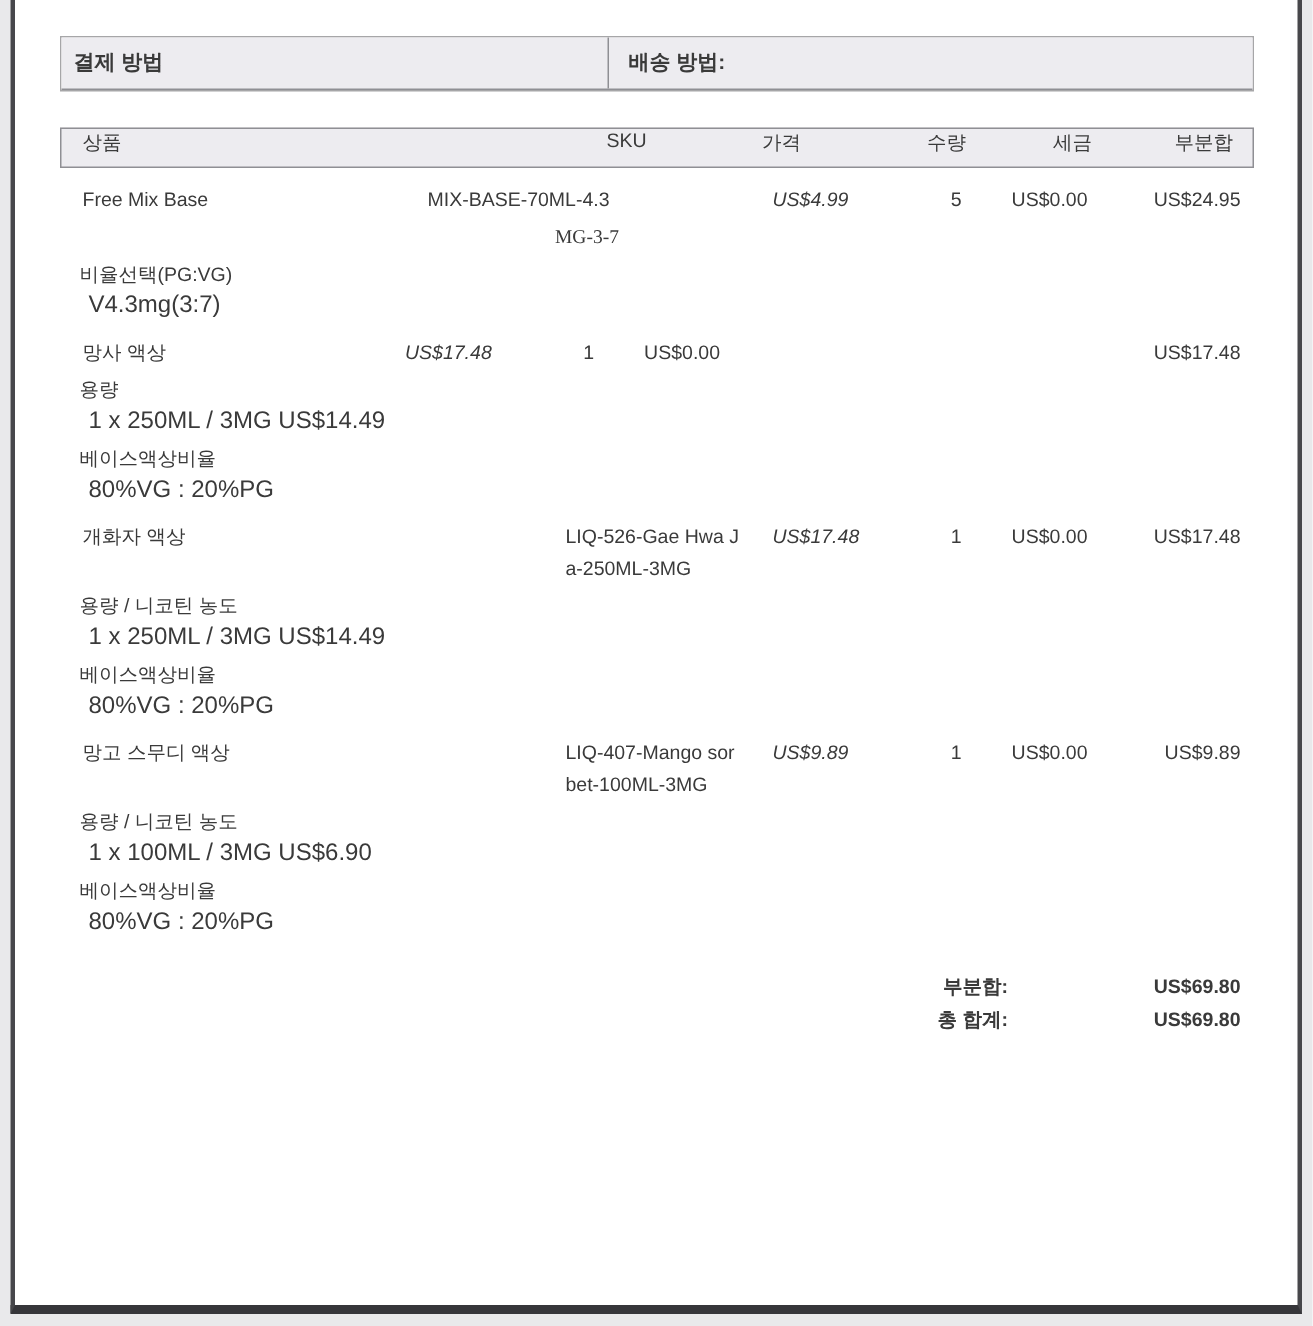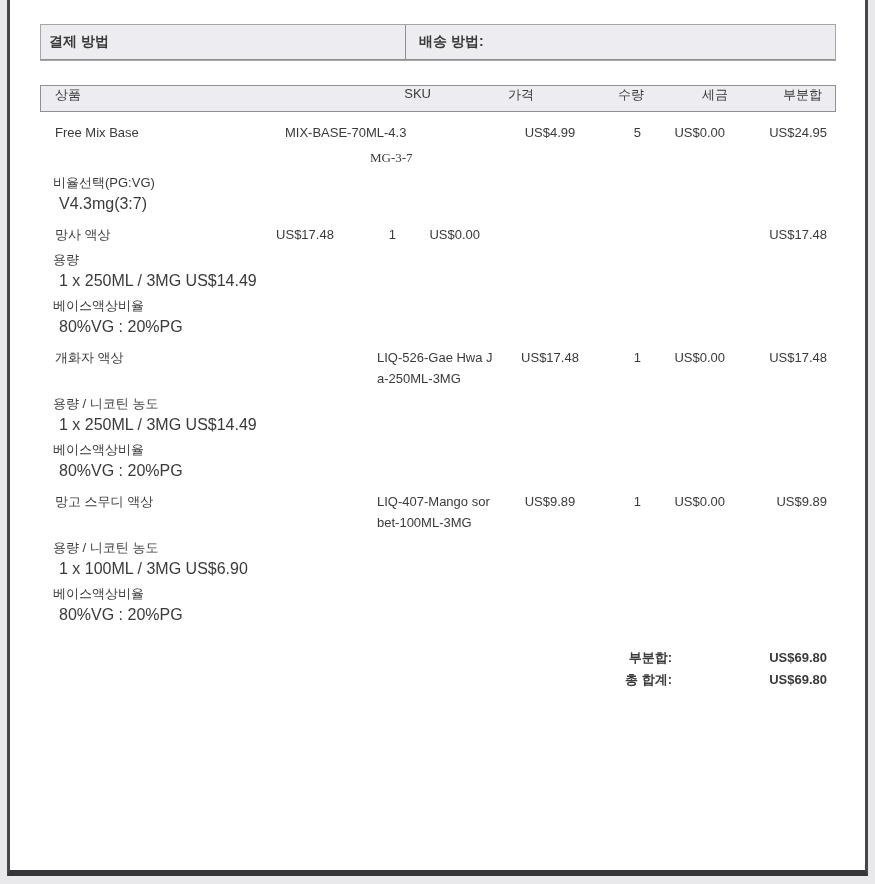--- a/index.html
+++ b/index.html
@@ -60,21 +60,21 @@
   .h-sub  { flex: 1; padding-right: 13px; }
 
   
   .item-row { display: flex; margin-top: 10px; font-size: 13px; line-height: 21px; }
   .c-prod { flex: 0 0 230px; padding-left: 15px; }
   .c-sku  { flex: 0 0 245px; }
   .c-sku span { display: block; }
   .sku-ind1 { padding-left: 15px; }
   .sku-ind2 { padding-left: 107px; }
   .sku2-row1 { margin-left: 85px; margin-top: 4px; font-family: Liberation Serif, serif; }
-  .c-price { flex: 0 0 70px; text-align: center; }
+  .c-price { flex: 0 0 70px; text-align: left; font-style: italic; }
   .c-qty  { flex: 0 0 60px; text-align: right; padding-right: 4px; }
   .c-tax  { flex: 0 0 84px; text-align: right; padding-right: 4px; }
   .c-sub  { flex: 1; text-align: right; padding-right: 9px; }
 
   
   .opt-label { margin-top: 4px; padding-left: 13px; font-size: 13px; line-height: 21px; }
   .opt-value { padding-left: 19px; font-size: 16px; line-height: 21px; }
 
   
   .totals { margin-top: 22px; font-size: 13px; }

